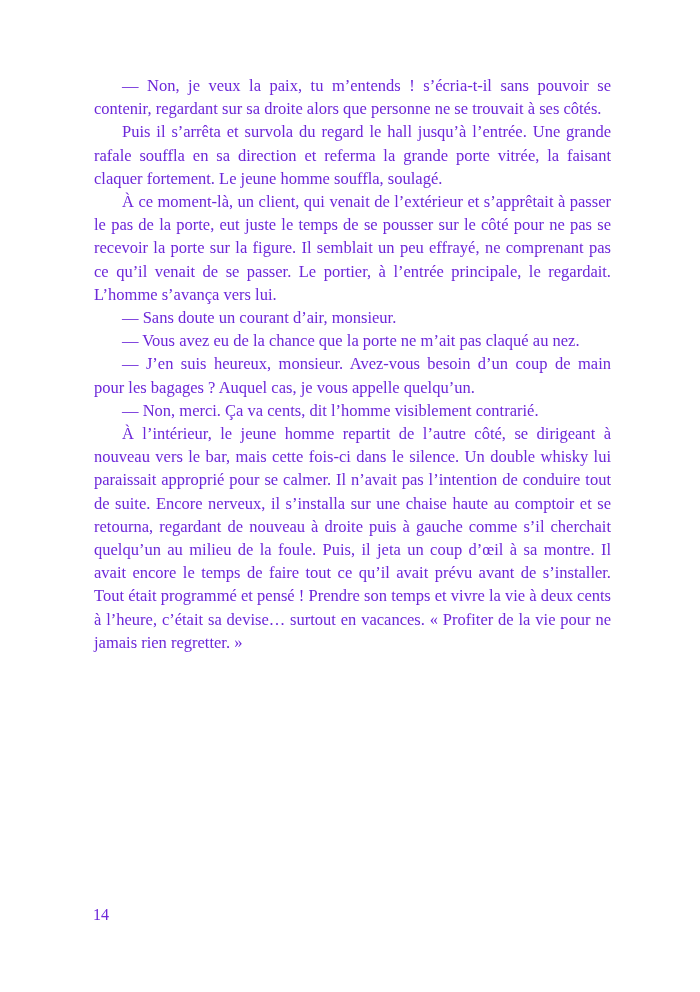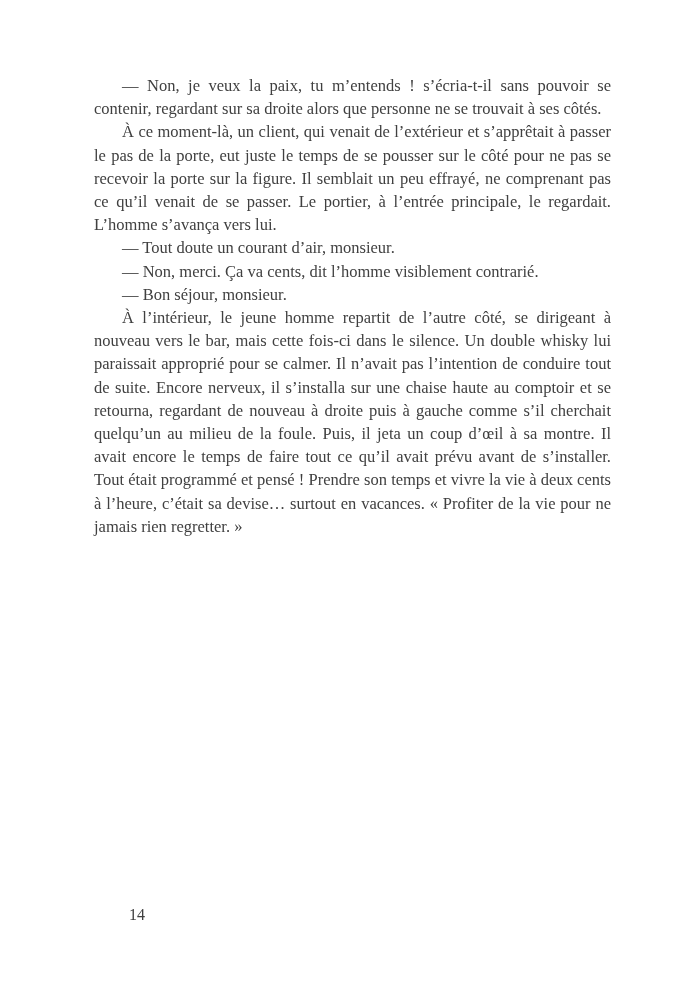--- a/index.html
+++ b/index.html
@@ -6,21 +6,21 @@
     margin: 0;
     padding: 0;
     background: #ffffff;
   }
   .page {
     position: relative;
     width: 700px;
     height: 992px;
     background: #ffffff;
     font-family: "Liberation Serif", "DejaVu Serif", serif;
-    color: #404040;
+    color: #6d28d9;
     overflow: hidden;
   }
   .text-block {
     position: absolute;
     left: 94px;
     top: 74px;
     width: 517px;
   }
   .text-block p {
     margin: 0;
@@ -29,29 +29,30 @@
     line-height: 23.2px;
     text-align: justify;
     text-indent: 28px;
   }
   .page-number {
     position: absolute;
     left: 93px;
     top: 905px;
     font-size: 16px;
     line-height: 20px;
-    margin-left: 36px;
   }
 </style>
 </head>
 <body>
 
 <div class="page">
   <div class="text-block">
     <p>— Non, je veux la paix, tu m’entends&nbsp;! s’écria-t-il sans pouvoir se contenir, regardant sur sa droite alors que personne ne se trouvait à ses côtés.</p>
+    <p>Puis il s’arrêta et survola du regard le hall jusqu’à l’entrée. Une grande rafale souffla en sa direction et referma la grande porte vitrée, la faisant claquer fortement. Le jeune homme souffla, soulagé.</p>
     <p>À ce moment-là, un client, qui venait de l’extérieur et s’apprêtait à passer le pas de la porte, eut juste le temps de se pousser sur le côté pour ne pas se recevoir la porte sur la figure. Il semblait un peu effrayé, ne comprenant pas ce qu’il venait de se passer. Le portier, à l’entrée principale, le regardait. L’homme s’avança vers lui.</p>
-    <p>— Tout doute un courant d’air, monsieur.</p>
+    <p>— Sans doute un courant d’air, monsieur.</p>
+    <p>— Vous avez eu de la chance que la porte ne m’ait pas claqué au nez.</p>
+    <p>— J’en suis heureux, monsieur. Avez-vous besoin d’un coup de main pour les bagages&nbsp;? Auquel cas, je vous appelle quelqu’un.</p>
     <p>— Non, merci. Ça va cents, dit l’homme visiblement contrarié.</p>
-    <p>— Bon séjour, monsieur.</p>
     <p>À l’intérieur, le jeune homme repartit de l’autre côté, se dirigeant à nouveau vers le bar, mais cette fois-ci dans le silence. Un double whisky lui paraissait approprié pour se calmer. Il n’avait pas l’intention de conduire tout de suite. Encore nerveux, il s’installa sur une chaise haute au comptoir et se retourna, regardant de nouveau à droite puis à gauche comme s’il cherchait quelqu’un au milieu de la foule. Puis, il jeta un coup d’œil à sa montre. Il avait encore le temps de faire tout ce qu’il avait prévu avant de s’installer. Tout était programmé et pensé&nbsp;! Prendre son temps et vivre la vie à deux cents à l’heure, c’était sa devise… surtout en vacances. «&nbsp;Profiter de la vie pour ne jamais rien regretter.&nbsp;»</p>
   </div>
   <div class="page-number">14</div>
 </div>
 
 </body></html>

